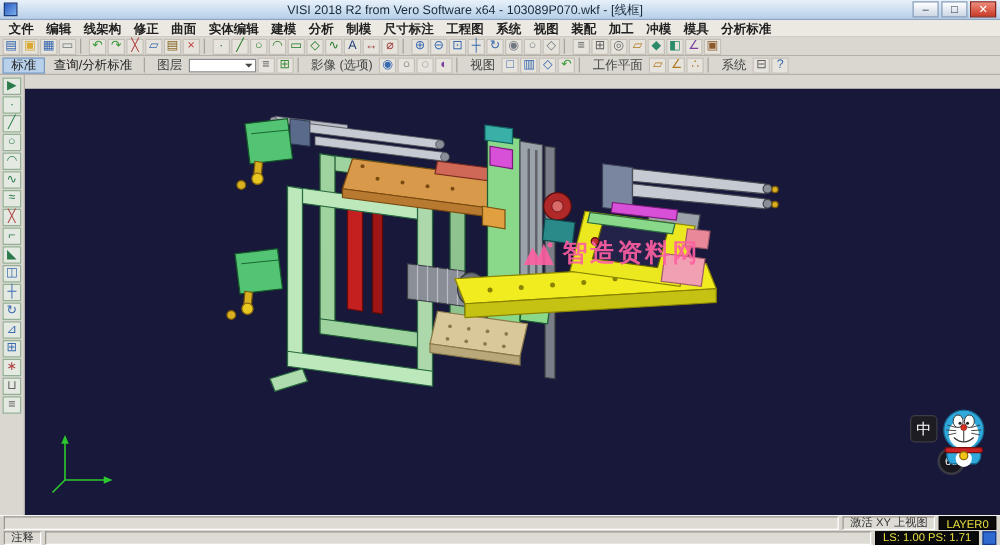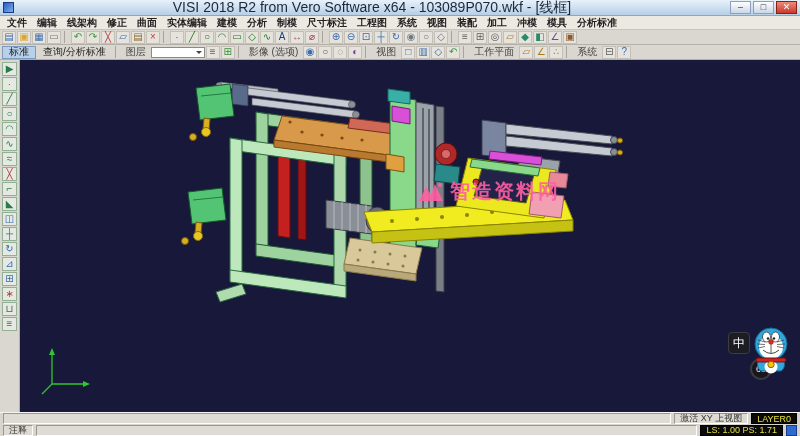--- a/index.html
+++ b/index.html
@@ -4,21 +4,21 @@
 <style>
   *{margin:0;padding:0;box-sizing:border-box;}
   html,body{background:#666;}
   .win{width:800px;height:436px;display:flex;flex-direction:column;background:#dad7d0;
        font-family:"Liberation Sans","DejaVu Sans",sans-serif;font-size:11px;color:#222;
        overflow:hidden;position:relative;}
   
   .titlebar{height:16px;background:linear-gradient(#e8f1fa,#b6cfe8);display:flex;align-items:center;
             gap:2px;padding:0 3px;border-bottom:1px solid #89a6c6;flex:0 0 auto;}
   .app-ico{width:11px;height:11px;background:linear-gradient(135deg,#2a5ac8,#7ab0e8);border:1px solid #1a3a7a;}
-  .title-text{flex:1;text-align:center;font-size:14px;color:#1a2a3c;white-space:nowrap;overflow:hidden;}
+  .title-text{flex:1;text-align:center;font-size:10px;color:#1a2a3c;white-space:nowrap;overflow:hidden;}
   .win-btn{width:21px;height:13px;font-size:9px;line-height:1;display:flex;align-items:center;justify-content:center;
            background:linear-gradient(#ffffff,#ccd6e4);border:1px solid #8aa0bc;color:#234;}
   .win-btn.close{background:linear-gradient(#f08a7a,#c83a28);color:#fff;border-color:#8a2012;}
   
   .menubar{height:14px;background:#ece9e2;border-bottom:1px solid #c8c4bc;display:flex;align-items:center;
            padding-left:2px;flex:0 0 auto;white-space:nowrap;}
   .menu-item{padding:0 5px;font-size:10px;font-weight:bold;}
   
   .toolbar{height:15px;background:#dad7d0;border-bottom:1px solid #b4b0a8;display:flex;align-items:center;
            padding:0 2px;gap:1px;flex:0 0 auto;white-space:nowrap;}
@@ -32,21 +32,21 @@
   .tb-group{display:inline-flex;gap:1px;align-items:center;}
   .tb-combo{width:54px;height:11px;background:#fff;border:1px solid #8a8a8a;display:inline-flex;
             align-items:center;justify-content:flex-end;padding-right:2px;}
   .caret{width:0;height:0;border:3px solid transparent;border-top-color:#444;margin-top:3px;}
   
   .main{flex:1;display:flex;min-height:0;}
   .rail{width:20px;background:#dad7d0;border-right:1px solid #b4b0a8;display:flex;flex-direction:column;
         align-items:center;padding-top:2px;gap:1px;flex:0 0 auto;}
   .rail-icon{width:15px;height:14px;display:flex;align-items:center;justify-content:center;font-size:10px;
              line-height:1;background:#e4eae2;border:1px solid #94b094;}
-  .viewport{flex:1;position:relative;background:#18183a;overflow:hidden;}
+  .viewport{flex:1;position:relative;background:#18183a;overflow:hidden;margin-top:11px;}
   .model{position:absolute;left:0;top:0;}
   .watermark{position:absolute;left:398px;top:118px;display:flex;align-items:center;gap:6px;
              color:#ff5fa2;opacity:.9;font-size:20px;font-weight:bold;letter-spacing:2px;}
   .triad{position:absolute;left:18px;bottom:14px;}
   .float-ime{position:absolute;right:50px;bottom:58px;width:22px;height:22px;background:#1c1c22;
              border-radius:4px;color:#fff;font-size:12px;display:flex;align-items:center;justify-content:center;
              border:1px solid #3c3c44;}
   .float-counter{position:absolute;right:28px;bottom:32px;width:22px;height:22px;background:#17171d;
                  border:2px solid #3a3a42;border-radius:50%;color:#eee;font-size:9px;display:flex;
                  align-items:center;justify-content:center;}

